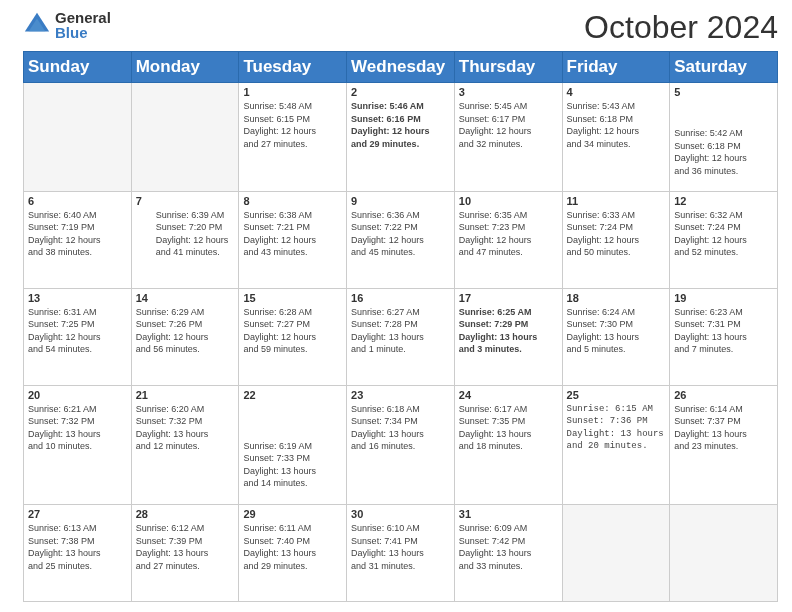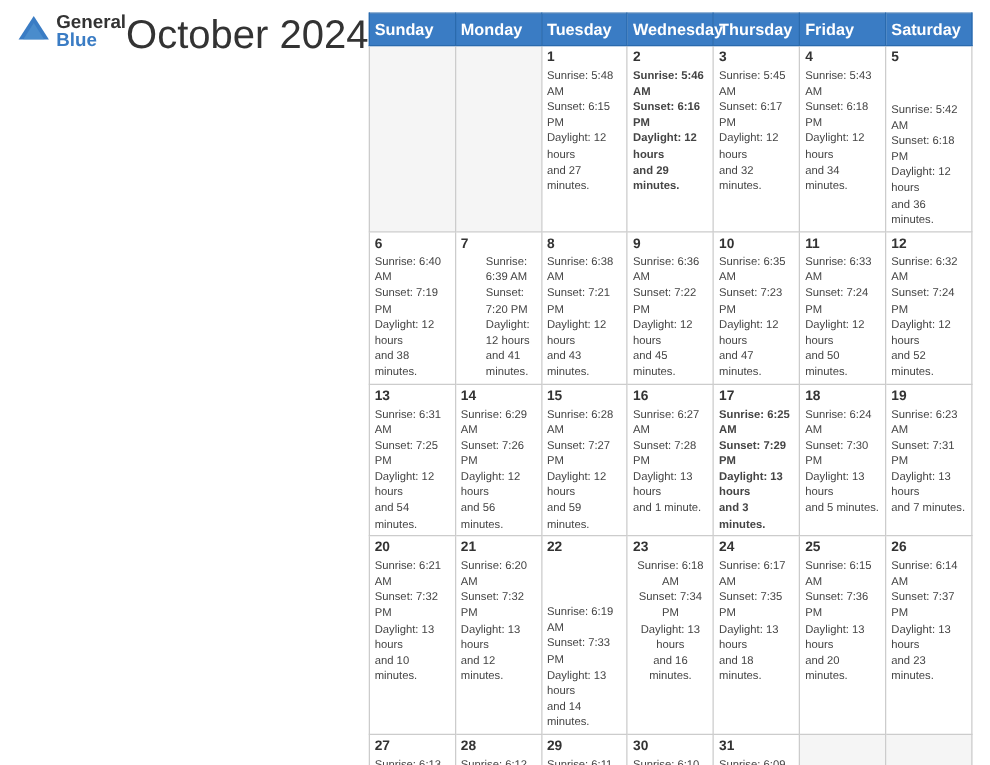--- a/index.html
+++ b/index.html
@@ -6,23 +6,23 @@
     body {
       font-family: Arial, sans-serif;
       background: #fff;
       width: 792px;
       height: 612px;
       overflow: hidden;
     }
     .page {
       width: 792px;
       height: 612px;
-      padding: 10px 14px 10px 13px;
+      padding: 10px 14px 10px 23px;
       display: flex;
-      flex-direction: row;
+      flex-direction: column;
     }
     .header {
       display: flex;
       justify-content: space-between;
       align-items: flex-start;
       margin-bottom: 6px;
     }
     .logo {
       display: flex;
       align-items: center;
@@ -63,21 +63,21 @@
     }
     .calendar {
       flex: 1;
       border-collapse: collapse;
       width: 100%;
       table-layout: fixed;
     }
     .calendar th {
       background: #3a7cc4;
       color: #fff;
-      font-size: 13px;
+      font-size: 17px;
       font-weight: bold;
       padding: 5px 4px;
       text-align: left;
       border: 1px solid #2a6aad;
     }
     .calendar td {
       border: 1px solid #ccc;
       vertical-align: top;
       padding: 3px 4px;
       font-size: 9.5px;
@@ -291,35 +291,35 @@
           </td>
           <td>
             <span class="day-num">22</span>
             <div class="cell-info" style="white-space: pre-line; margin-top: 39px;">Sunrise: 6:19 AM
 Sunset: 7:33 PM
 Daylight: 13 hours
 and 14 minutes.</div>
           </td>
           <td>
             <span class="day-num">23</span>
-            <div class="cell-info" style="white-space: pre-line; text-align: center;">Sunrise: 6:18 AM
+            <div class="cell-info" style="white-space: pre-line;">Sunrise: 6:18 AM
 Sunset: 7:34 PM
 Daylight: 13 hours
 and 16 minutes.</div>
           </td>
           <td>
             <span class="day-num">24</span>
             <div class="cell-info" style="white-space: pre-line;">Sunrise: 6:17 AM
 Sunset: 7:35 PM
 Daylight: 13 hours
 and 18 minutes.</div>
           </td>
           <td>
             <span class="day-num">25</span>
-            <div class="cell-info" style="white-space: pre-line;">Sunrise: 6:15 AM
+            <div class="cell-info" style="white-space: pre-line; font-family: Liberation Mono, monospace;">Sunrise: 6:15 AM
 Sunset: 7:36 PM
 Daylight: 13 hours
 and 20 minutes.</div>
           </td>
           <td>
             <span class="day-num">26</span>
             <div class="cell-info" style="white-space: pre-line;">Sunrise: 6:14 AM
 Sunset: 7:37 PM
 Daylight: 13 hours
 and 23 minutes.</div>

